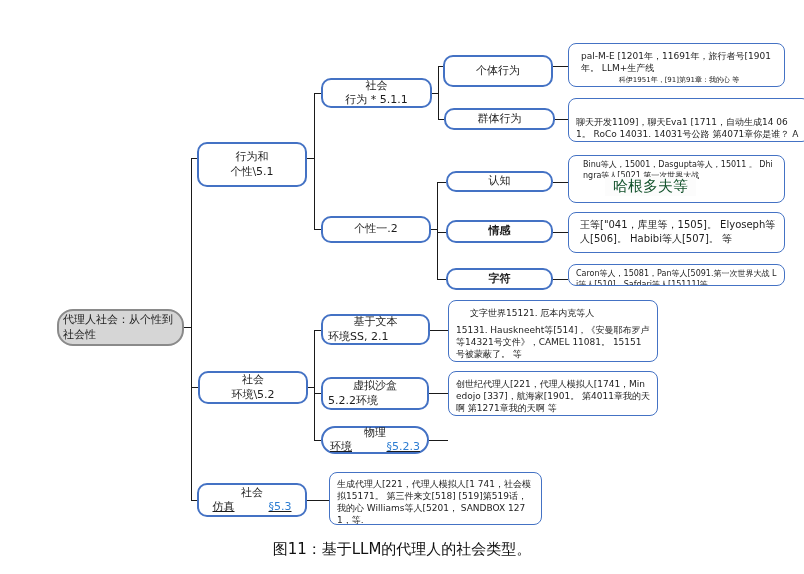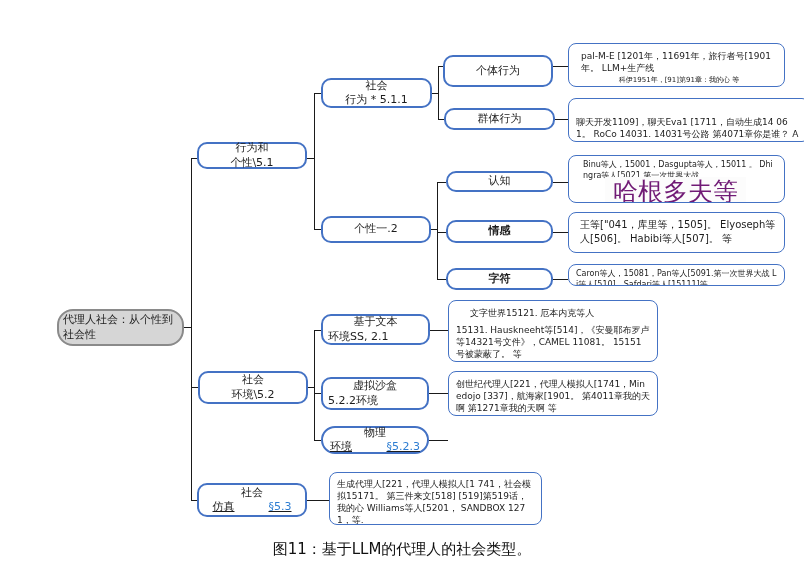--- a/index.html
+++ b/index.html
@@ -31,21 +31,21 @@
     position:absolute;box-sizing:border-box;background:#fff;
     border:1.5px solid var(--node-border);border-radius:8px;
     font-size:9px;line-height:1.35;text-align:left;
     padding:4px 7px;word-break:break-all;overflow:hidden;
   }
 
   
   .n-root{left:57px;top:309px;width:127px;height:37px;background:var(--root-fill);
           border:2px solid var(--root-border);border-radius:16px;
           align-items:flex-start;text-align:left;padding:0 2px 0 4px;line-height:1.35;}
-  .n-behavior{left:197px;top:142px;width:110px;height:27px;}
+  .n-behavior{left:197px;top:142px;width:110px;height:45px;}
   .n-socialbehavior{left:321px;top:78px;width:111px;height:30px;}
   .n-individual{left:443px;top:55px;width:110px;height:32px;}
   .n-group{left:444px;top:108px;width:111px;height:22px;}
   .n-personality{left:321px;top:216px;width:110px;height:27px;}
   .n-cognition{left:446px;top:171px;width:107px;height:21px;}
   .n-emotion{left:446px;top:220px;width:107px;height:23px;font-weight:bold;}
   .n-character{left:446px;top:268px;width:107px;height:22px;font-weight:bold;}
   .n-environment{left:198px;top:371px;width:110px;height:33px;}
   .n-textenv{left:321px;top:314px;width:109px;height:31px;}
   .n-textenv .line2,.n-sandbox .line2{align-self:flex-start;padding-left:5px;}
@@ -54,22 +54,22 @@
   .n-physical .l2flex{justify-content:space-between;padding:0 7px;}
   .n-simulation{left:197px;top:483px;width:110px;height:34px;}
   .n-simulation .l2flex{justify-content:center;gap:34px;}
 
   
   .r-individual{left:568px;top:43px;width:217px;height:44px;padding-top:6px;padding-left:12px;}
   .r-individual .smallline{display:block;font-size:7px;text-align:center;margin-top:2px;letter-spacing:0;}
   .r-group{left:568px;top:98px;width:242px;height:44px;padding-top:17px;}
   .r-cognition{left:568px;top:155px;width:217px;height:48px;font-size:8px;padding-left:14px;}
   .r-cognition .bigname{
-    position:absolute;left:36px;top:21px;font-size:25px;background:#fcfcfc;
-    padding:1px 8px;white-space:nowrap;line-height:1.15;word-break:keep-all;color:#701a75;}
+    position:absolute;left:36px;top:21px;font-size:15px;background:#fcfcfc;
+    padding:1px 8px;white-space:nowrap;line-height:1.15;word-break:keep-all;color:#14532d;}
   .r-emotion{left:568px;top:212px;width:217px;height:41px;font-size:10px;padding-left:11px;padding-top:5px;}
   .r-character{left:568px;top:264px;width:217px;height:22px;font-size:8px;}
   .r-textenv{left:448px;top:300px;width:210px;height:62px;padding-top:6px;}
   .r-textenv .head{display:block;padding-left:14px;margin-bottom:5px;}
   .r-sandbox{left:448px;top:371px;width:210px;height:45px;padding-top:6px;}
   .r-physical{left:448px;top:426px;width:210px;height:32px;font-size:9.5px;}
   .r-physical .body{display:block;padding-left:2px;}
   .r-simulation{left:329px;top:472px;width:213px;height:53px;padding-top:5px;}
 
   .caption{position:absolute;left:0;top:540px;width:804px;text-align:center;

